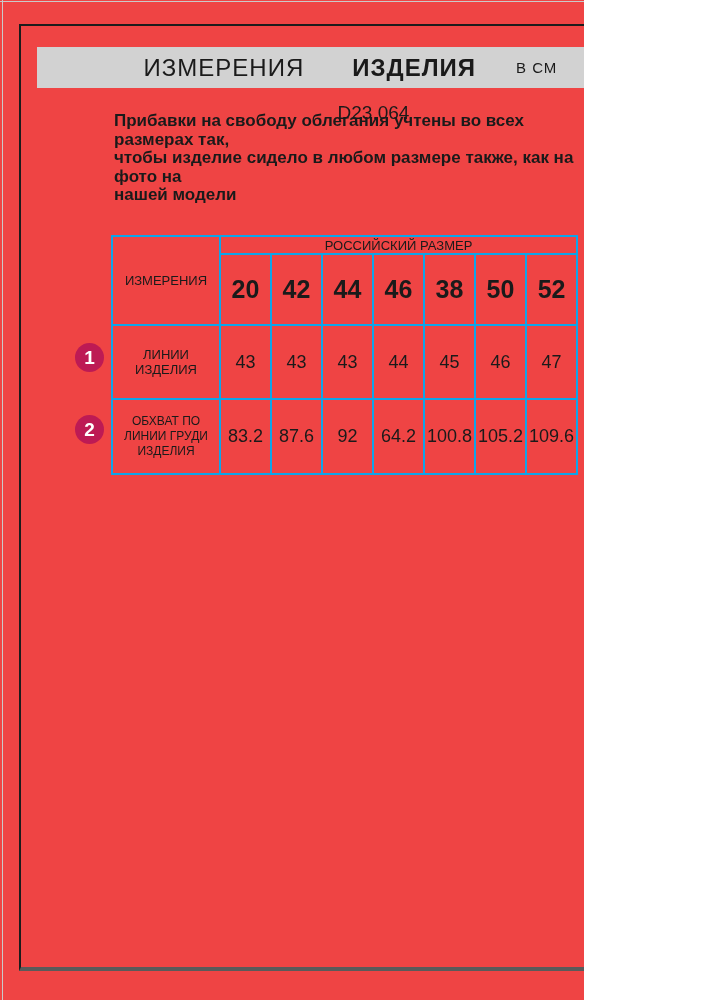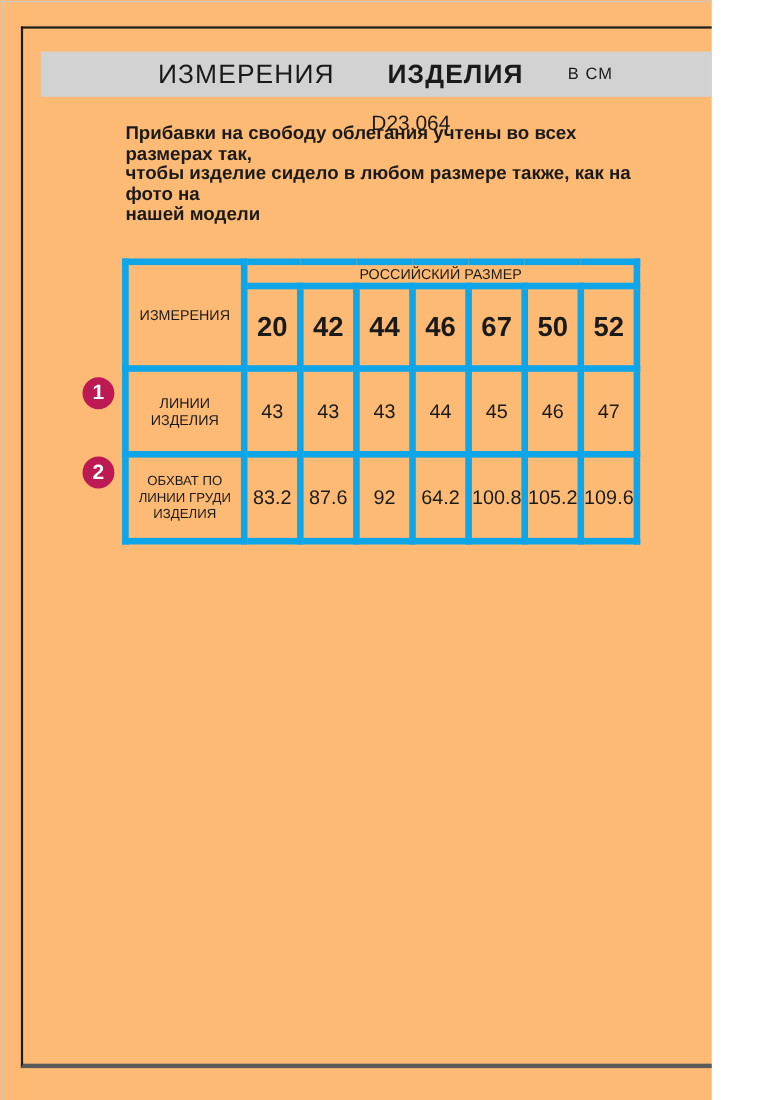--- a/index.html
+++ b/index.html
@@ -1,17 +1,17 @@
 <!DOCTYPE html>
 <html><head>
 <meta charset="utf-8">
 <style>
   html,body{margin:0;padding:0;background:#ffffff;}
   body{font-family:"Liberation Sans","DejaVu Sans",sans-serif;color:#1a1a1a;}
-  .canvas{position:relative;width:647px;height:1000px;background:#fdba74;overflow:hidden;}
+  .canvas{position:relative;width:584px;height:1000px;background:#ef4444;overflow:hidden;}
 
   .artifact-top{position:absolute;left:0;top:1px;width:707px;height:1px;background:#c9c9c9;}
   .artifact-left{position:absolute;left:2px;top:0;width:1px;height:1000px;background:#c9c9c9;}
 
   .frame{position:absolute;left:19px;top:24px;width:661px;height:941px;
          border:2px solid #1c1c1c;border-bottom:4px solid #5a5a5a;}
 
   .header-bar{position:absolute;left:37px;top:47px;width:627px;height:41px;background:#d2d2d2;
               display:flex;align-items:baseline;justify-content:center;gap:0;}
   .header-bar .t-reg{font-size:24px;letter-spacing:1px;margin-right:48px;}
@@ -19,21 +19,21 @@
   .header-bar .t-unit{font-size:15px;letter-spacing:1px;text-align:right;}
   .header-bar span{align-self:center;line-height:41px;}
 
   .product-code{position:absolute;left:0;top:103px;width:707px;text-align:center;
                 font-size:19px;line-height:20px;padding-left:20px;}
   .description{position:absolute;left:114px;top:112px;width:480px;text-align:left;
                font-size:17px;line-height:18.5px;white-space:pre-line;font-weight:bold;}
 
   table.size-table{position:absolute;left:111px;top:235px;border-collapse:collapse;
                    table-layout:fixed;width:465px;}
-  table.size-table td{border:6px solid #0ea5e9;text-align:center;vertical-align:middle;
+  table.size-table td{border:2px solid #0ea5e9;text-align:center;vertical-align:middle;
                       padding:0;overflow:hidden;}
   td.group{height:16px;font-size:13px;}
   tr.sizes td{height:69px;font-size:25px;font-weight:bold;}
   td.corner{font-size:13px;}
   td.rowlabel{font-size:13px;line-height:15px;}
   td.rowlabel.small{font-size:12px;line-height:15px;white-space:pre-line;}
   tr.row1 td{height:72px;}
   tr.row2 td{height:73px;}
   tr.row1 td.val, tr.row2 td.val{font-size:18px;}
 
@@ -79,21 +79,21 @@
     <tbody>
       <tr>
         <td rowspan="2" class="corner">ИЗМЕРЕНИЯ</td>
         <td colspan="7" class="group">РОССИЙСКИЙ РАЗМЕР</td>
       </tr>
       <tr class="sizes">
         <td>20</td>
         <td>42</td>
         <td>44</td>
         <td>46</td>
-        <td>67</td>
+        <td>38</td>
         <td>50</td>
         <td>52</td>
       </tr>
       <tr class="row1">
         <td class="rowlabel">ЛИНИИ ИЗДЕЛИЯ</td>
         <td class="val">43</td>
         <td class="val">43</td>
         <td class="val">43</td>
         <td class="val">44</td>
         <td class="val">45</td>

